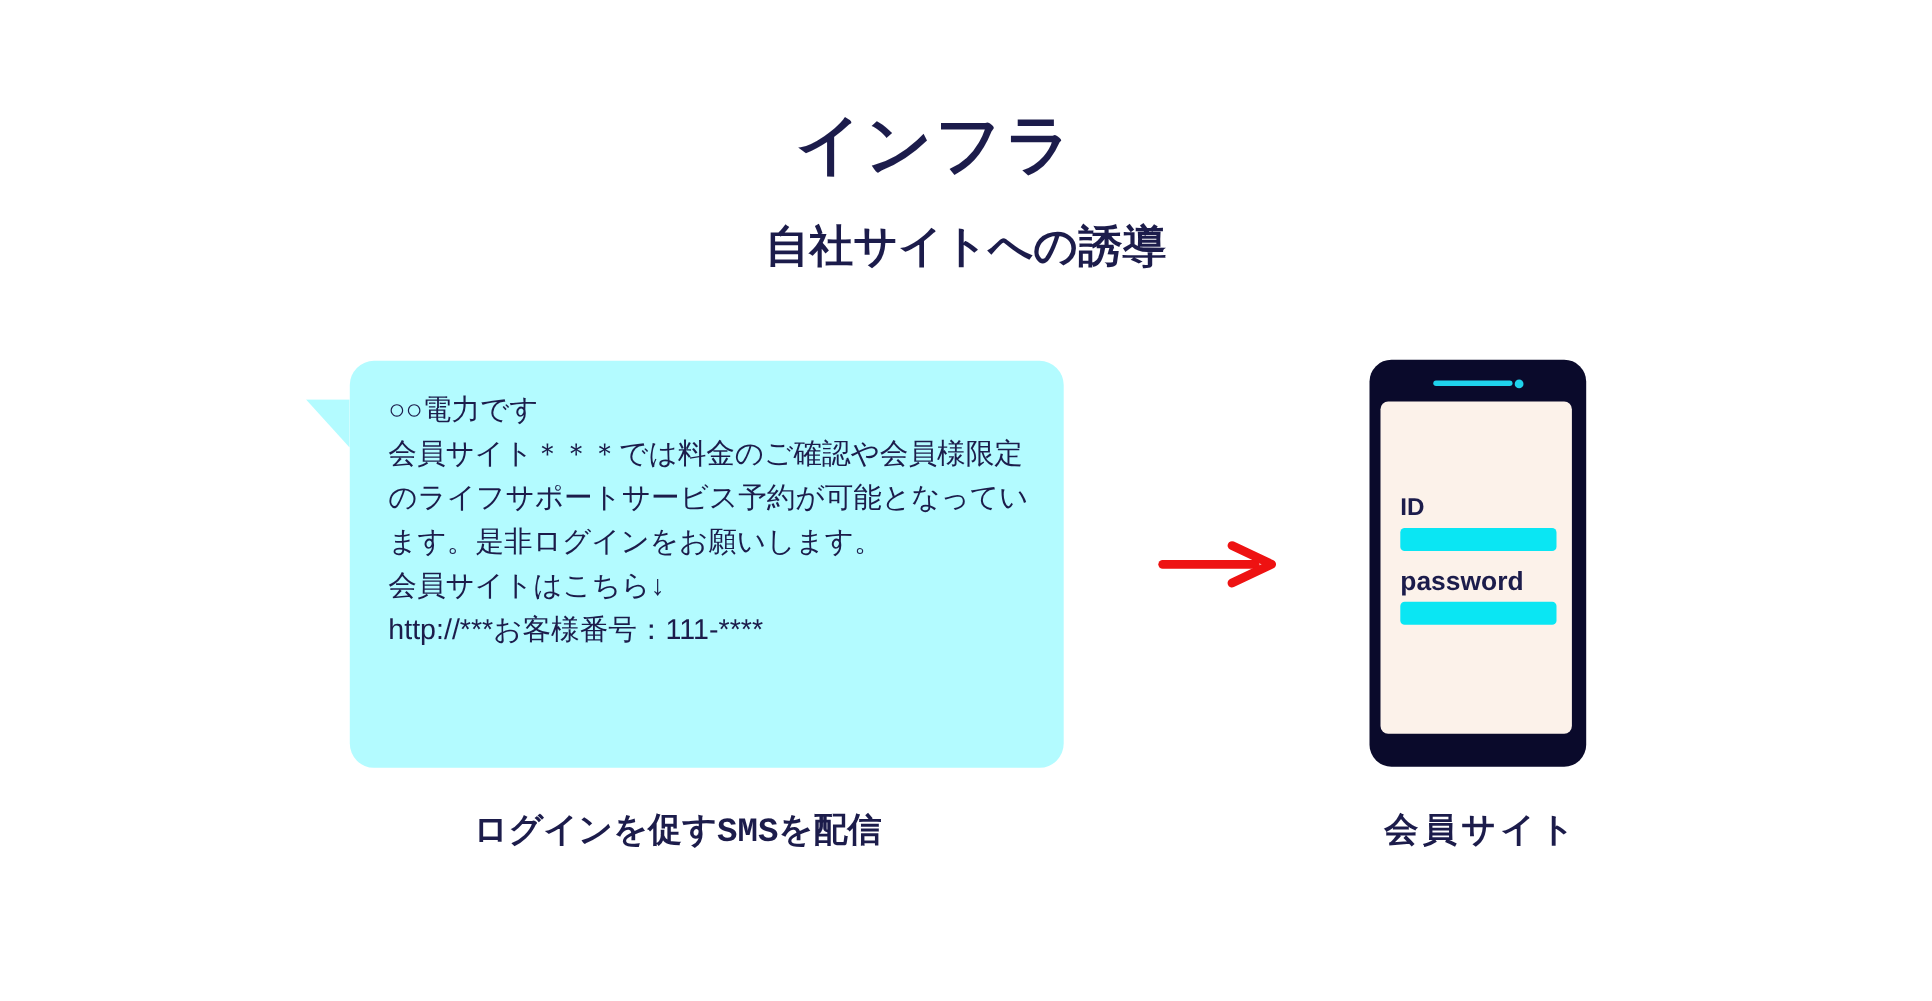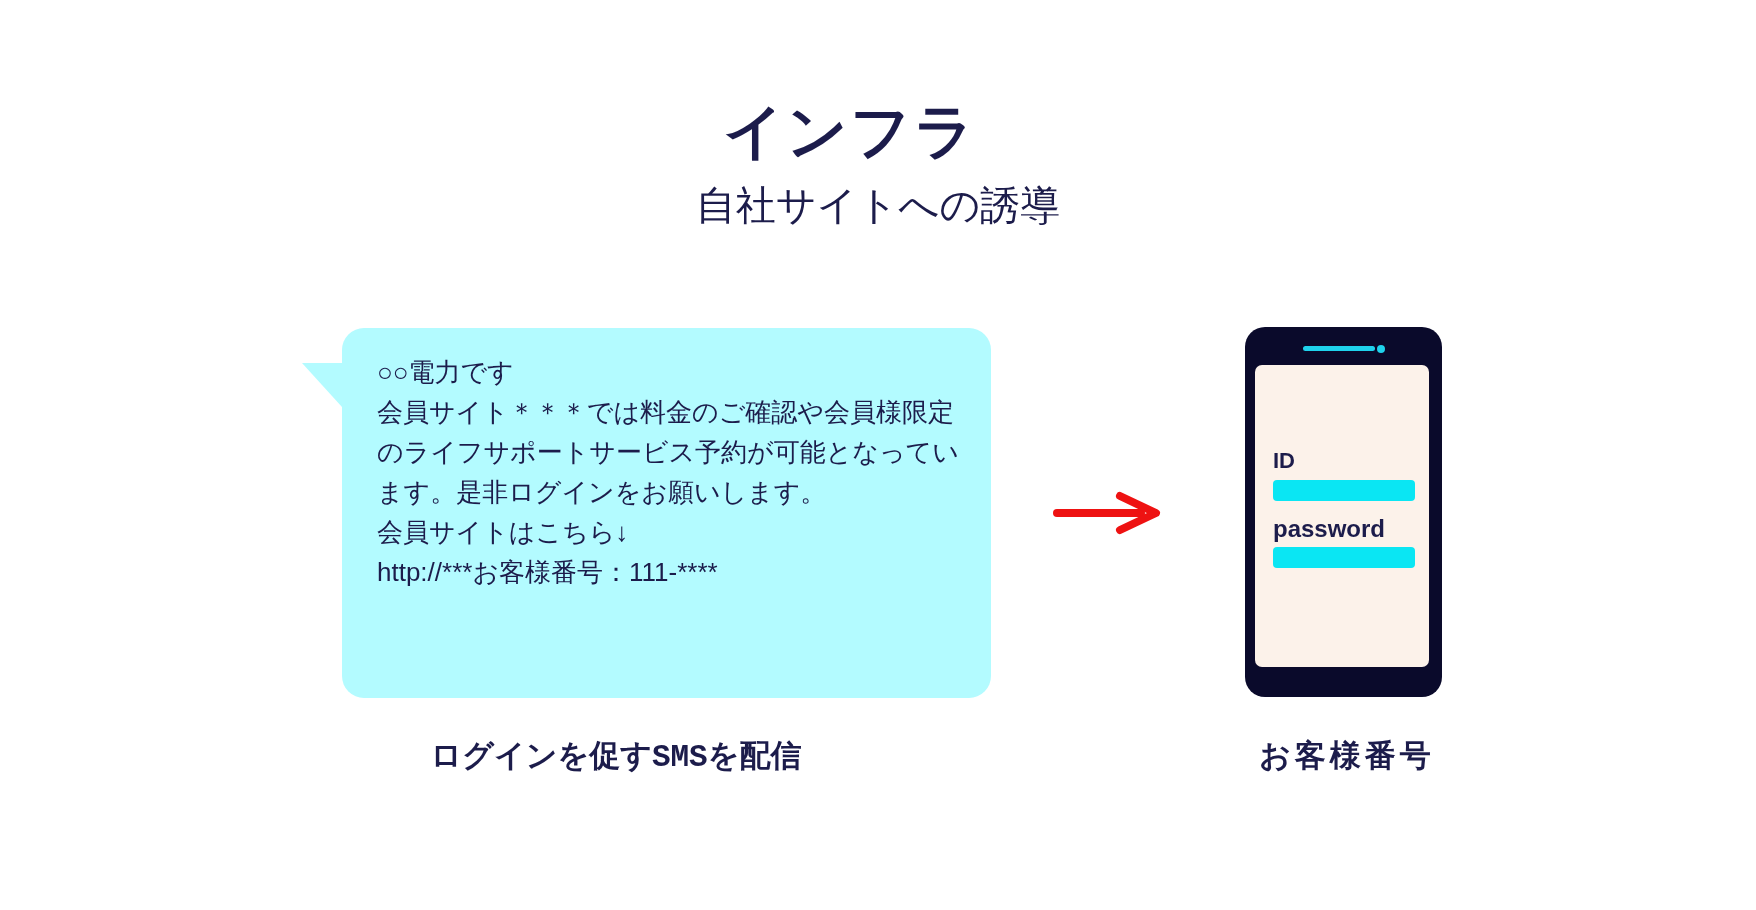--- a/index.html
+++ b/index.html
@@ -30,34 +30,33 @@
     top:92px; left:850px;
     transform:translateX(-50%);
     font-size:60px;
     font-weight:bold;
     letter-spacing:2px;
     white-space:nowrap;
     color:var(--navy-text);
   }
   .page-subtitle{
     position:absolute;
-    top:178px; left:878px;
+    top:196px; left:878px;
     transform:translateX(-50%);
     font-size:40px;
-    font-weight:normal;
+    font-weight:bold;
     white-space:nowrap;
     color:var(--navy-text);
   }
   .sms-bubble{
     position:absolute;
     left:318px; top:328px;
     width:649px; height:370px;
     background:var(--bubble-cyan);
     border-radius:22px;
-    margin-left:24px;
   }
   .sms-bubble-tail{
     position:absolute;
     left:-40px; top:35px;
     width:40px; height:44px;
     background:var(--bubble-cyan);
     clip-path:polygon(0 0,100% 0,100% 100%);
   }
   .sms-message{
     position:absolute;
@@ -164,15 +163,15 @@
     <div class="phone-speaker-line"></div>
     <div class="phone-camera-dot"></div>
     <div class="phone-screen">
       <div class="field-label id-label">ID</div>
       <div class="field-bar id-bar"></div>
       <div class="field-label password-label">password</div>
       <div class="field-bar password-bar"></div>
     </div>
   </div>
 
-  <div class="caption phone-caption">お客様番号</div>
+  <div class="caption phone-caption">会員サイト</div>
 
 </div>
 
 </body></html>

